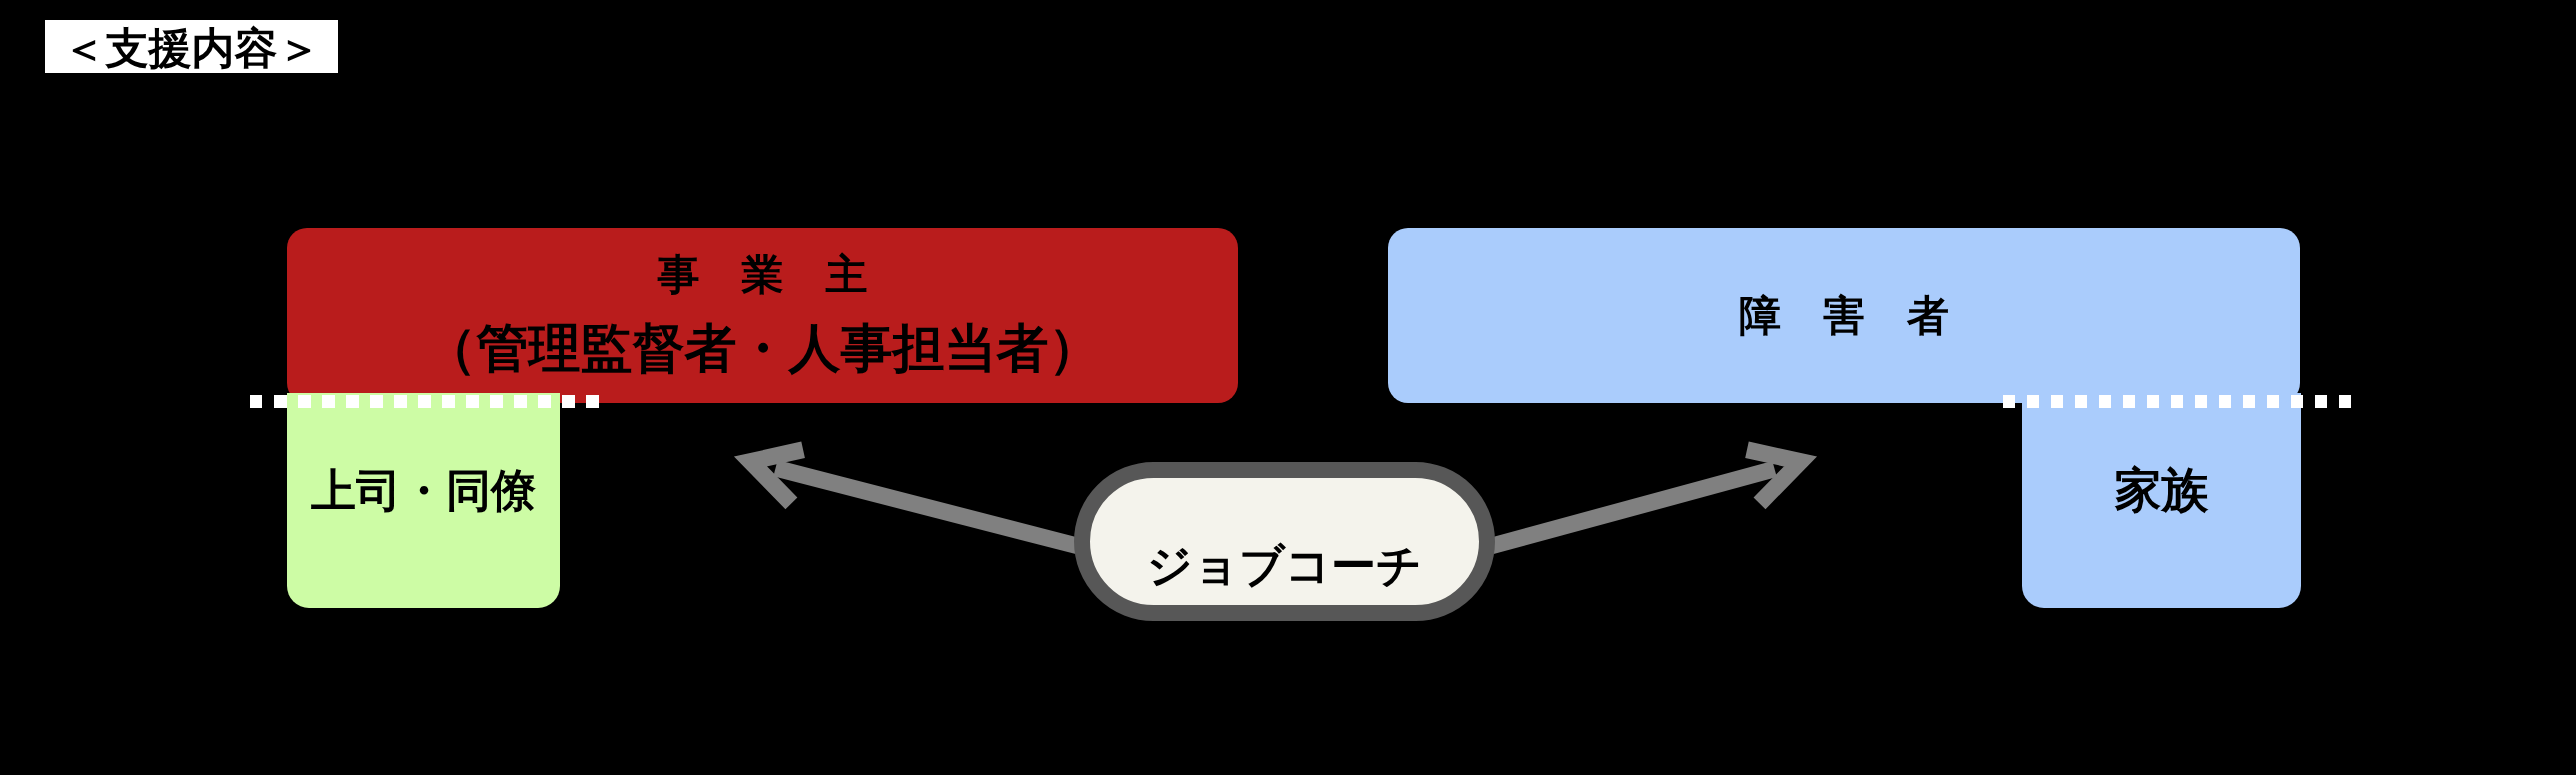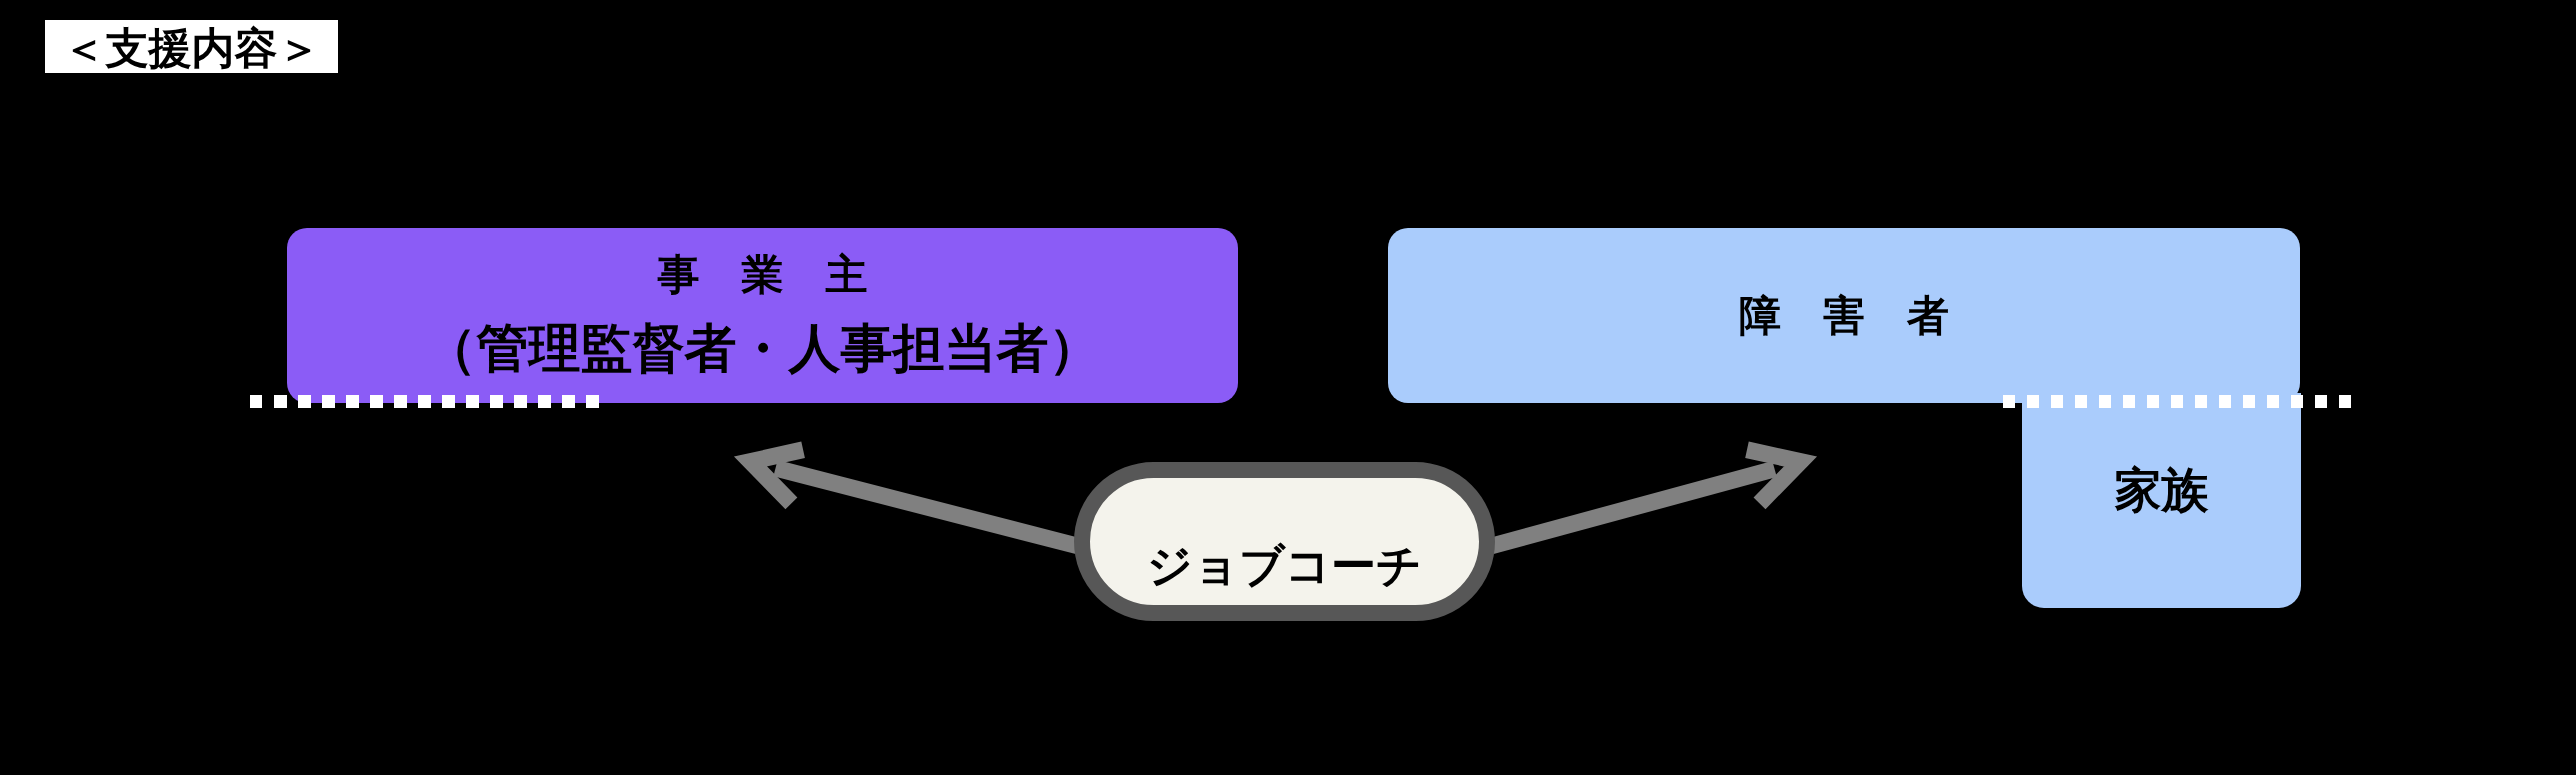--- a/index.html
+++ b/index.html
@@ -45,21 +45,21 @@
     color: #000000;
     font-weight: 700;
     text-align: center;
     white-space: nowrap;
   }
   .employer-box {
     left: 287px;
     top: 228px;
     width: 951px;
     height: 175px;
-    background: #8b5cf6;
+    background: #b91c1c;
     border-radius: 20px;
     gap: 11.7px;
   }
   .employer-box .line1 { font-size: 42px; }
   .employer-box .line2 { font-size: 52px; }
   .colleagues-box {
     left: 287px;
     top: 393px;
     width: 273px;
     height: 215px;
@@ -135,20 +135,23 @@
 
   <div class="title-box">
     <span>＜支援内容＞</span>
   </div>
 
   <div class="box employer-box">
     <div class="line1">事　業　主</div>
     <div class="line2">（管理監督者・人事担当者）</div>
   </div>
 
+  <div class="box colleagues-box">
+    <span>上司・同僚</span>
+  </div>
 
   <div class="box family-box">
     <span>家族</span>
   </div>
 
   <div class="box disabled-box">
     <span>障　害　者</span>
   </div>
 
   <div class="dashed-line left"></div>

